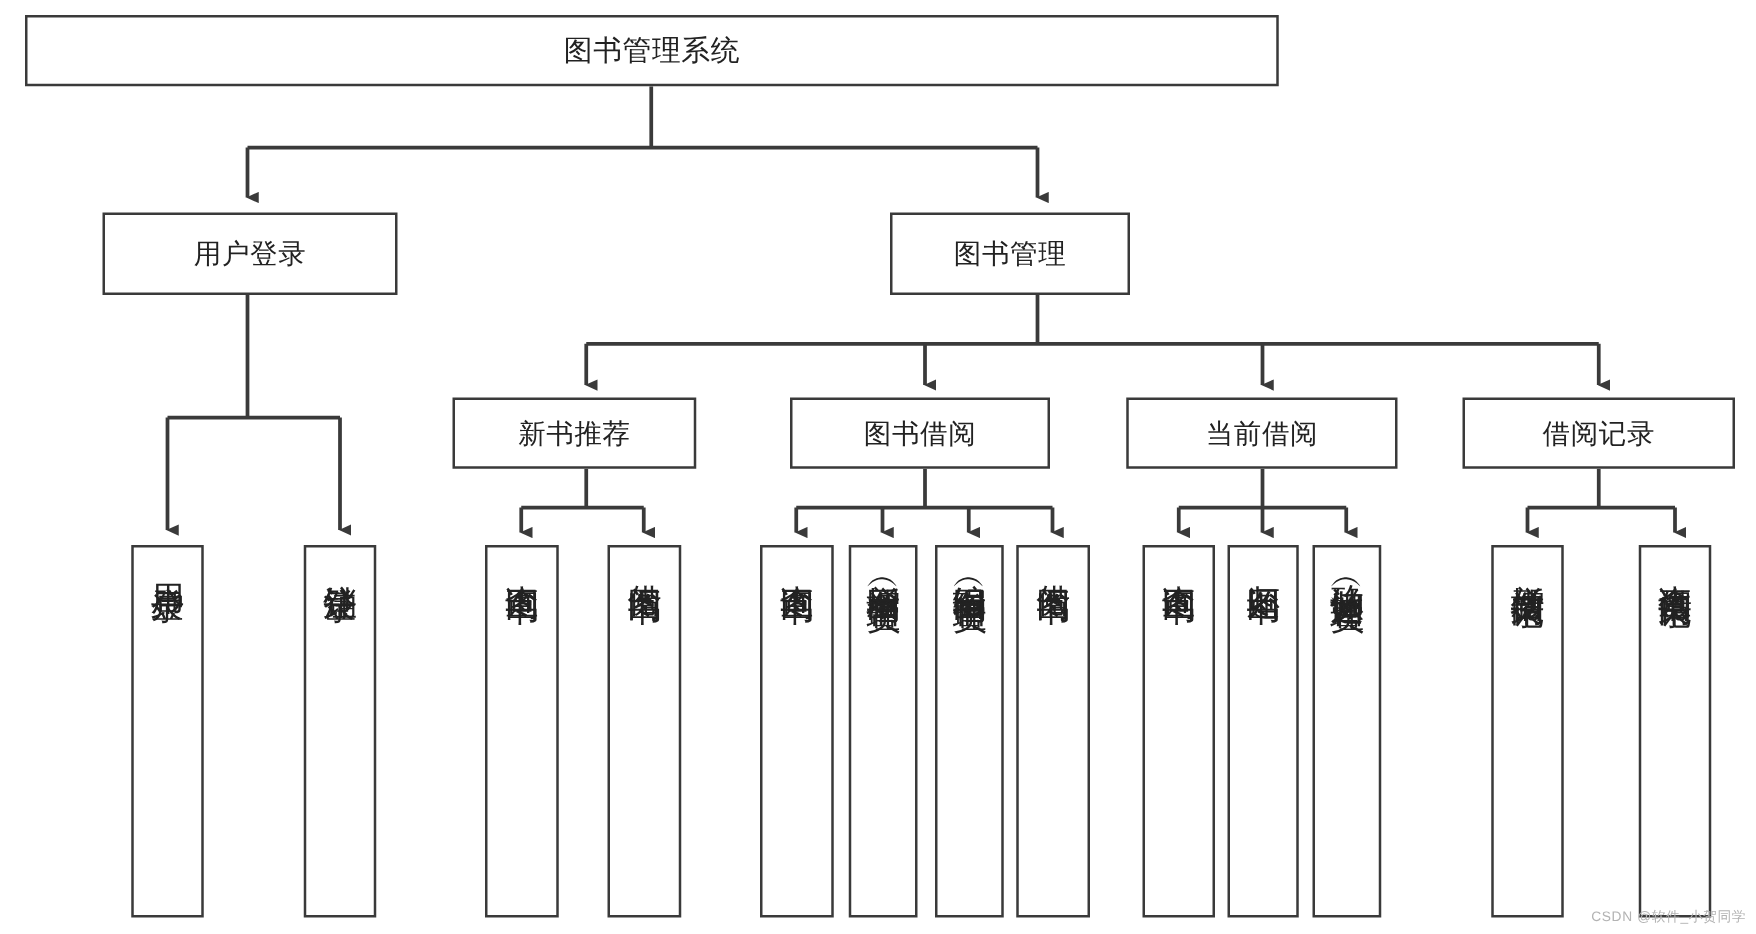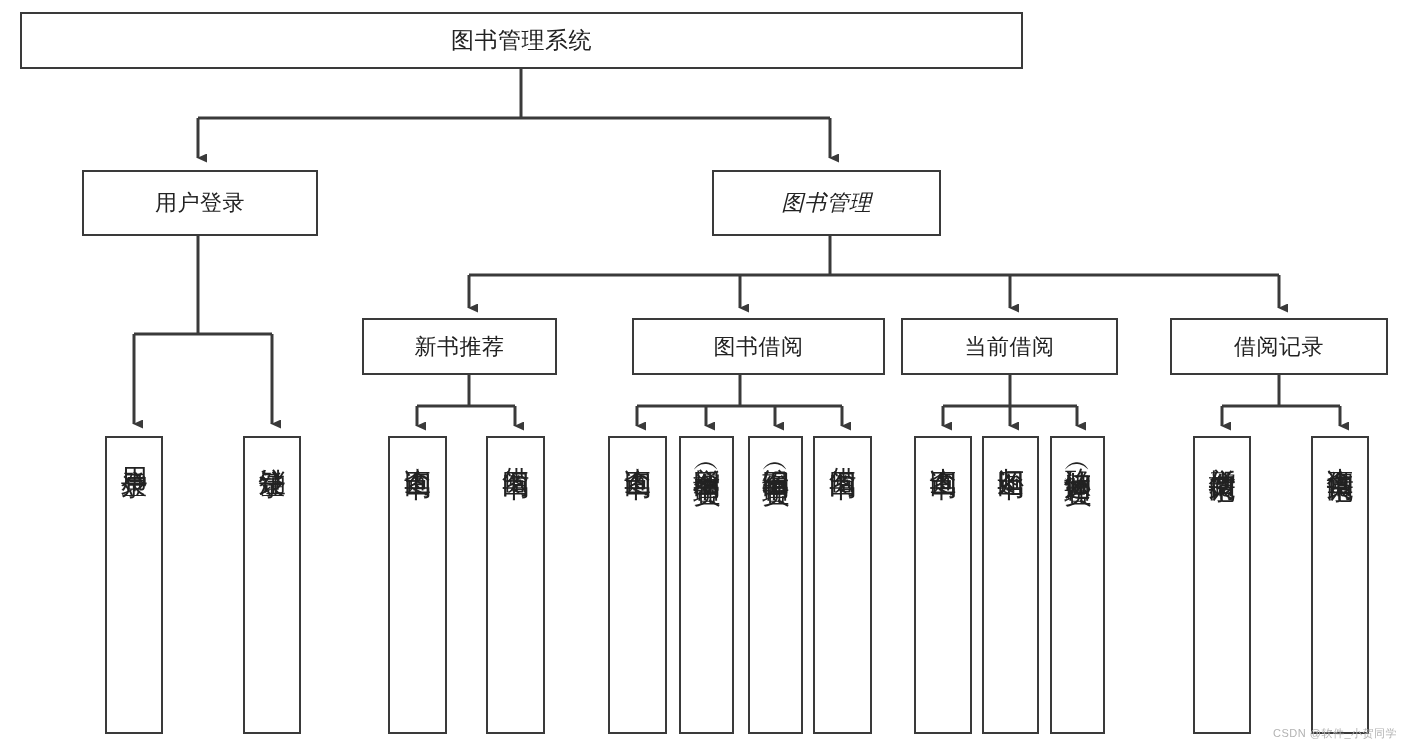--- a/index.html
+++ b/index.html
@@ -127,28 +127,28 @@
     </g>
   </svg>
 
   <div class="node h-node root" style="left:20px; top:12px; width:1003px; height:57px;">
     <span class="node-label">图书管理系统</span>
   </div>
 
   <div class="node h-node" style="left:82px; top:170px; width:236px; height:66px;">
     <span class="node-label">用户登录</span>
   </div>
-  <div class="node h-node" style="left:712px; top:170px; width:229px; height:66px;font-style:italic;">
+  <div class="node h-node" style="left:712px; top:170px; width:192px; height:66px;">
     <span class="node-label">图书管理</span>
   </div>
 
   <div class="node h-node" style="left:362px; top:318px; width:195px; height:57px;">
     <span class="node-label">新书推荐</span>
   </div>
-  <div class="node h-node" style="left:632px; top:318px; width:253px; height:57px;">
+  <div class="node h-node" style="left:632px; top:318px; width:208px; height:57px;">
     <span class="node-label">图书借阅</span>
   </div>
   <div class="node h-node" style="left:901px; top:318px; width:217px; height:57px;align-items:center;">
     <span class="node-label">当前借阅</span>
   </div>
   <div class="node h-node" style="left:1170px; top:318px; width:218px; height:57px;">
     <span class="node-label">借阅记录</span>
   </div>
 
   <div class="node v-node" style="left:105px; top:436px; width:58px; height:298px;">

